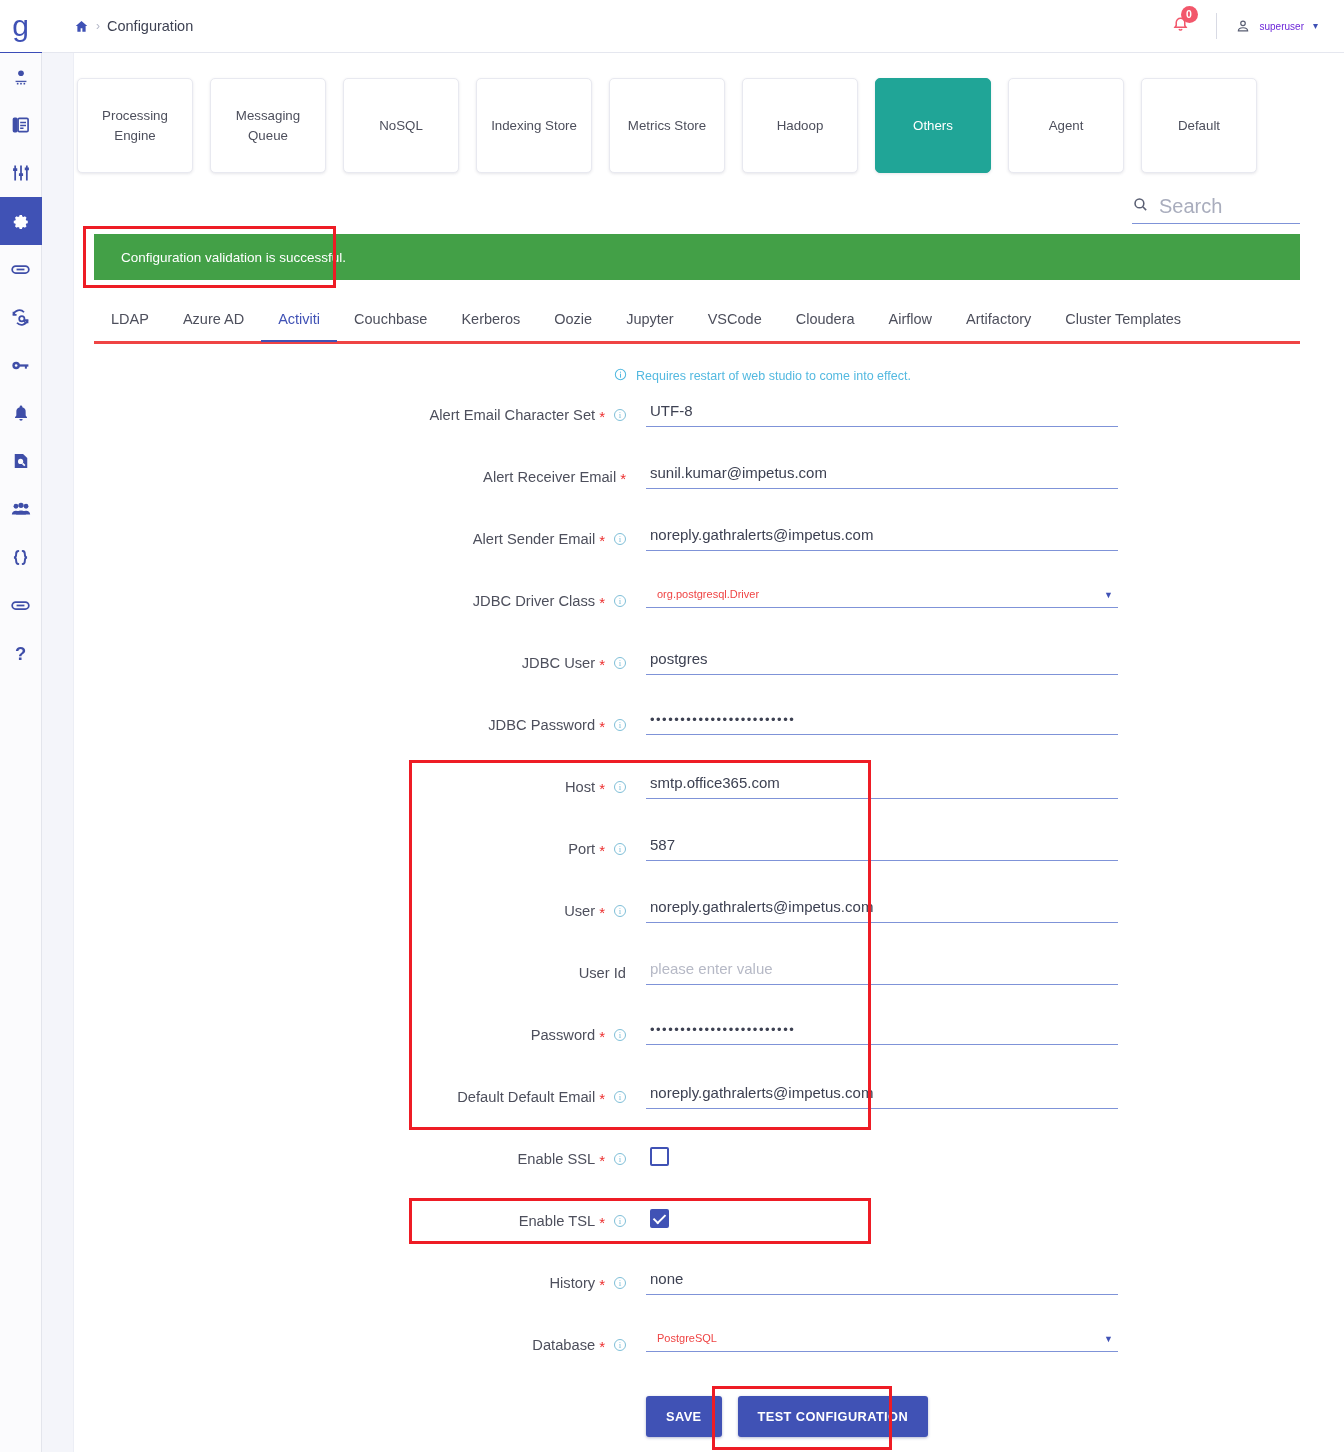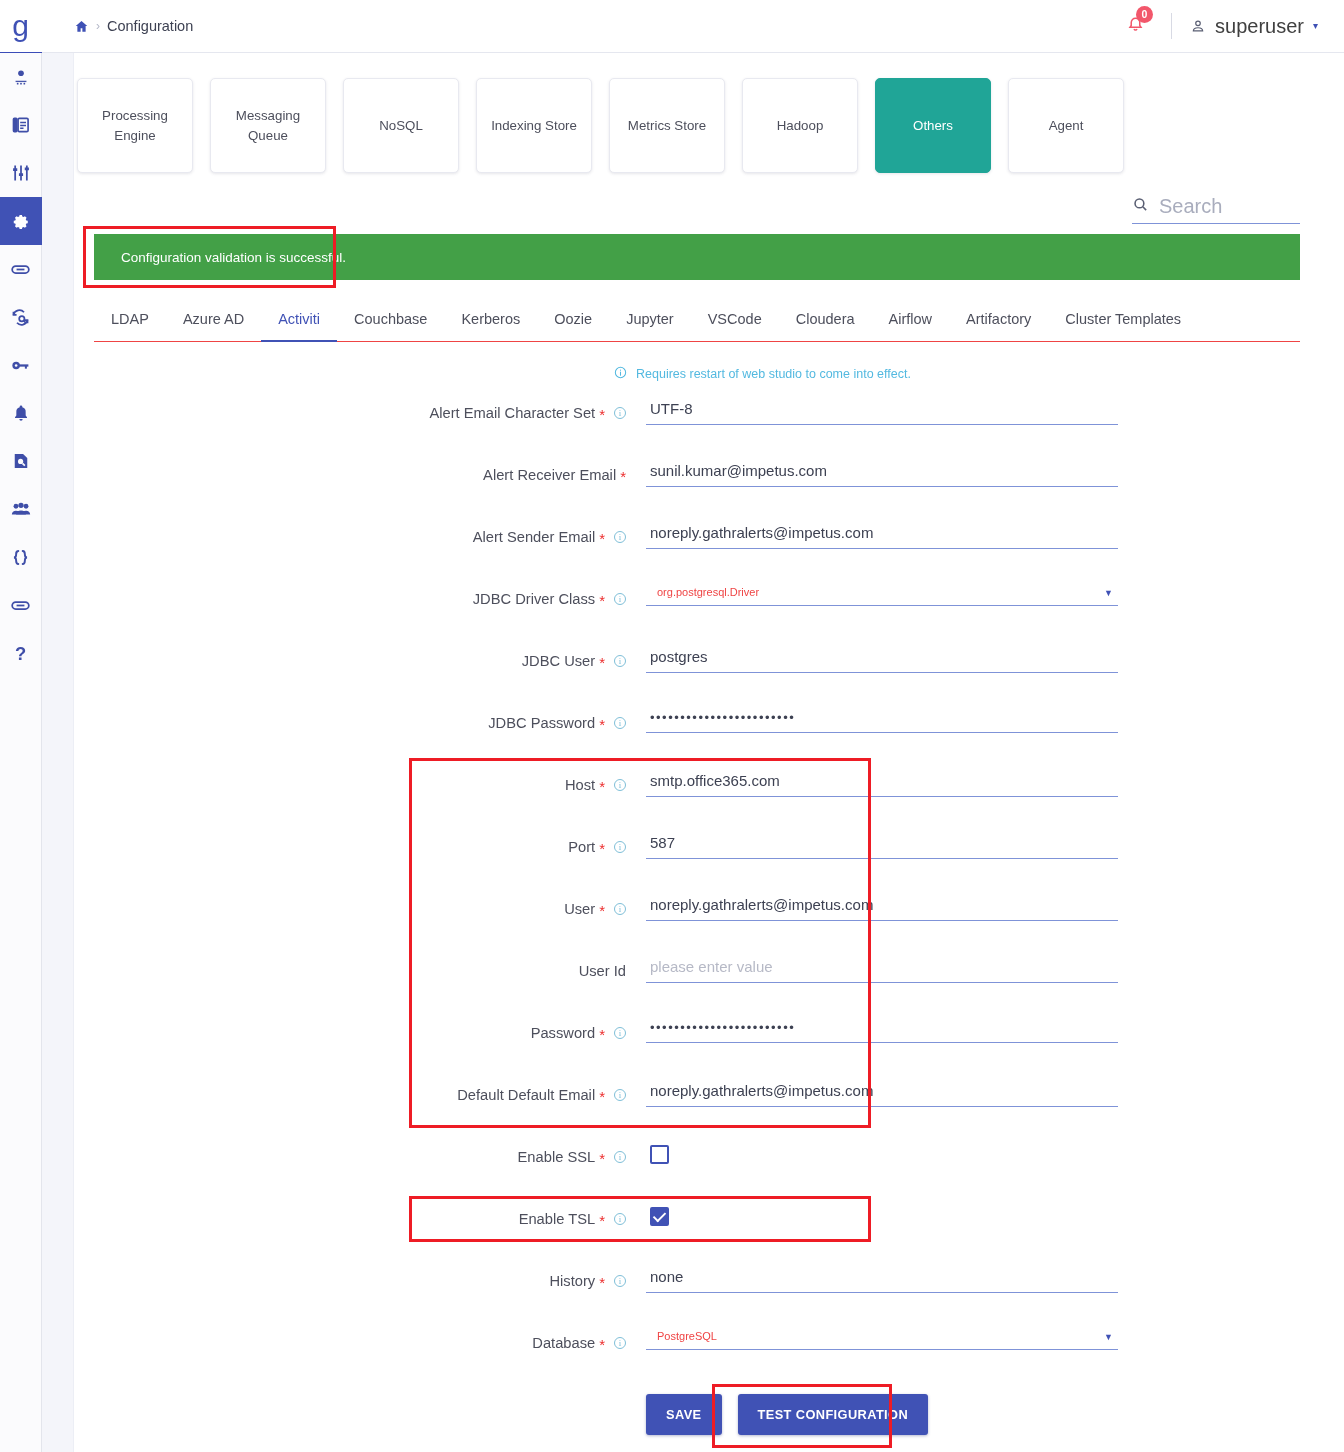--- a/index.html
+++ b/index.html
@@ -55,21 +55,21 @@
   .bell-badge {
     position: absolute; left: 10px; top: -9px;
     background: #f2576b; color: #fff;
     min-width: 17px; height: 17px; border-radius: 9px;
     font-size: 10.5px; font-weight: bold;
     display: flex; align-items: center; justify-content: center;
     padding: 0 4px;
   }
   .hdr-divider { width: 1px; height: 26px; background: #d8dae4; margin: 0 18px 0 26px; }
   .user-chip { display: flex; align-items: center; gap: 9px; cursor: pointer; }
-  .user-chip .uname { color: #404040; font-size: 20px; }
+  .user-chip .uname { color: #6d28d9; font-size: 10px; }
   .caret { color: #3f51b5; font-size: 10px; line-height: 1; }
 
   
   .main {
     position: absolute; left: 42px; top: 53px; right: 0; bottom: 0;
     background: #f4f5fa;
     padding: 0;
   }
   .panel {
     position: absolute; left: 31px; top: 0; right: 0; bottom: 0;
@@ -122,21 +122,21 @@
   .hl-banner {
     position: absolute; left: -11px; top: -8px;
     width: 253px; height: 62px;
     border: 3px solid #ee1c25; pointer-events: none;
   }
 
   
   .subtabs {
     display: flex; align-items: flex-start; gap: 0;
     margin: 31px 44px 0 20px;
-    border-bottom: 1px solid #ef4444;
+    border-bottom: 3px solid #ef4444;
   }
   .subtab {
     font-size: 14.5px; color: #4d4f5c;
     padding: 0 17px 13px 17px;
     cursor: pointer;
     border-bottom: 2px solid transparent;
     margin-bottom: -1px;
     white-space: nowrap;
   }
   .subtab.active { color: #4052b5; border-bottom-color: #4052b5; }
@@ -416,20 +416,23 @@
             <span>Metrics Store</span>
           </div>
         <div class="cat-card">
             <span>Hadoop</span>
           </div>
         <div class="cat-card selected">
             <span>Others</span>
           </div>
         <div class="cat-card">
             <span>Agent</span>
+          </div>
+        <div class="cat-card">
+            <span>Default</span>
           </div>
       </div>
 
       <div class="search-row">
         <div class="search-box">
           <span>
             <svg width="17" height="17" viewBox="0 0 24 24" fill="none" stroke="currentColor" stroke-width="2.2">
               <circle cx="10.5" cy="10.5" r="6.2"></circle>
                 <path d="M15.2 15.2L20 20"></path>
             </svg>

